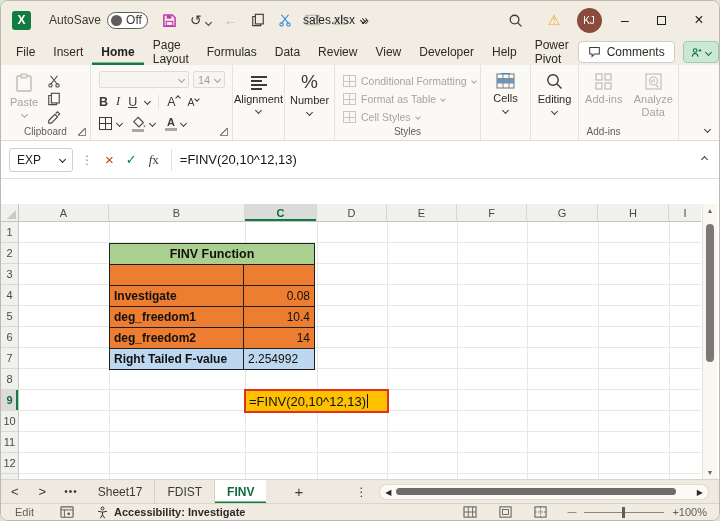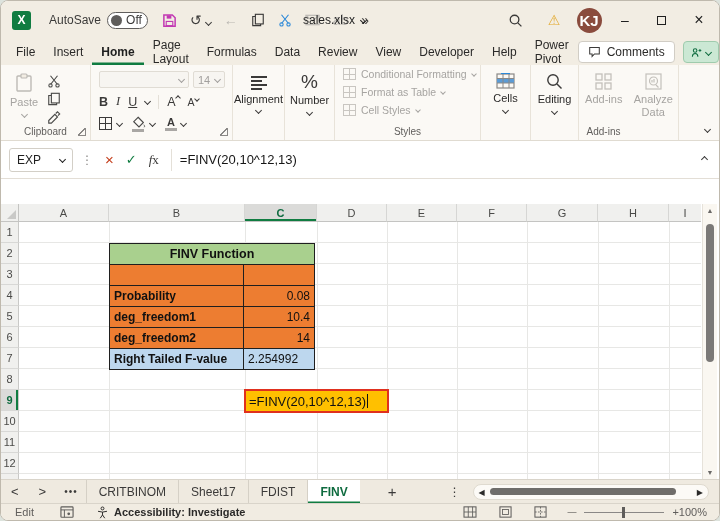--- a/index.html
+++ b/index.html
@@ -17,21 +17,21 @@
   .toggle{width:41px;height:17px;border:1px solid #5f5d5b;border-radius:9px;background:#fff;display:flex;align-items:center;padding:0 3px;gap:4px;}
   .knob{width:11px;height:11px;border-radius:50%;background:#5f5d5b;}
   .toggle span{font-size:12px;color:#3b3a39;}
   .qat{display:flex;align-items:center;gap:13px;margin-left:14px;}
   .qat .ic{font-size:14px;line-height:1;color:#3b3a39;}
   .dim{color:#B9B6B1 !important;}
   .filename{position:absolute;left:302px;top:0;height:38px;display:flex;align-items:center;gap:6px;font-size:12px;color:#1f1f1f;}
   .tb-right{position:absolute;right:0;top:0;height:38px;display:flex;align-items:center;}
   .tb-btn{height:38px;display:flex;align-items:center;justify-content:center;}
   .warn{color:#E3A82B;font-size:14px;}
-  .avatar{width:25px;height:25px;border-radius:50%;background:var(--avatar_brown,#8A4B3D);color:#fff;font-size:15px;font-weight:bold;display:flex;align-items:center;justify-content:center;}
+  .avatar{width:25px;height:25px;border-radius:50%;background:var(--avatar_brown,#8A4B3D);color:#fff;font-size:10px;font-weight:normal;display:flex;align-items:center;justify-content:center;}
   .winctl{width:36px;font-size:14px;color:#1f1f1f;cursor:default;}
   .maxbox{width:9px;height:9px;border:1px solid #1f1f1f;display:inline-block;}
   
   .chev-d{display:inline-block;width:5px;height:5px;border-right:1.3px solid currentColor;border-bottom:1.3px solid currentColor;transform:rotate(45deg);}
   .chev-u{display:inline-block;width:5px;height:5px;border-right:1.3px solid currentColor;border-bottom:1.3px solid currentColor;transform:rotate(-135deg);}
   
   .menubar{position:absolute;top:38px;left:0;right:0;height:26px;background:var(--chrome_bg,#F2EDE3);display:flex;align-items:center;font-size:12px;}
   .menu-item{padding:0 9px;height:26px;display:flex;align-items:center;color:#2b2a29;}
   .menu-item.first{margin-left:6px;}
   .menu-item.active{font-weight:bold;color:#1f1f1f;box-shadow:inset 0 -2.5px 0 var(--excel_green,#107C41);}
@@ -52,21 +52,21 @@
   .paste-col{width:46px;}
   .clip-col{display:flex;flex-direction:column;gap:4px;padding-top:9px;}
   
   .g-font{width:142px;padding:6px 6px 0 8px;}
   .combo{height:17px;border:1px solid #E0DCD4;background:#F7F5F1;border-radius:2px;display:flex;align-items:center;justify-content:space-between;padding:0 4px;color:#A19F9D;font-size:11px;}
   .fontrow{display:flex;align-items:center;gap:8px;margin-top:5px;height:17px;}
   .fbtn{font-size:12.5px;color:#3b3a39;}
   .fsep{width:1px;height:14px;background:#E4E0D8;}
   .colorbar{display:block;width:12px;height:3px;background:#A9A7A4;margin-top:0px;}
   
-  .g-styles{width:146px;padding:0 4px 0 8px;}
+  .g-styles{width:146px;padding:7px 4px 0 8px;}
   .stylerow{display:flex;align-items:center;gap:5px;height:18px;font-size:10.5px;color:#A6A4A1;white-space:nowrap;}
   .sticon{width:13px;height:12px;border:1px solid #C9C6C1;background:
     linear-gradient(#C9C6C1,#C9C6C1) 0 50%/100% 1px no-repeat,
     linear-gradient(#C9C6C1,#C9C6C1) 50% 0/1px 100% no-repeat;}
   
   .g-addins{width:100px;display:flex;}
   .ribbon-collapse{position:absolute;right:9px;bottom:8px;color:#3b3a39;}
   
   .bordericon{width:13px;height:13px;border:1.2px solid #3b3a39;background:
     linear-gradient(#3b3a39,#3b3a39) 0 50%/100% 1px no-repeat,
@@ -476,21 +476,21 @@
   <table class="xtable">
     <tbody>
         <tr>
       <td class="ttl" colspan="2">FINV Function</td>
     </tr>
     <tr>
       <td class="lab"></td>
       <td class="val"></td>
     </tr>
     <tr>
-      <td class="lab">Probability</td>
+      <td class="lab">Investigate</td>
       <td class="val">0.08</td>
     </tr>
     <tr>
       <td class="lab">deg_freedom1</td>
       <td class="val">10.4</td>
     </tr>
     <tr>
       <td class="lab">deg_freedom2</td>
       <td class="val">14</td>
     </tr>
@@ -509,21 +509,20 @@
   <div class="vscroll">
     <span class="arr" style="top:3px">▲</span>
     <span class="vthumb"></span>
     <span class="arr" style="bottom:3px">▼</span>
   </div>
 
   <div class="tabbar">
     <span class="tabnav">&lt;</span>
     <span class="tabnav">&gt;</span>
     <span class="tabdots">•••</span>
-    <div class="stab first">CRITBINOM</div>
     <div class="stab">Sheet17</div>
     <div class="stab">FDIST</div>
     <div class="stab active">FINV</div>
     <span class="addsheet">+</span>
     <span class="tabmenu">⋮</span>
     <div class="hscroll">
       <span class="hs-arr" style="left:5px">◀</span>
       <span class="hthumb"></span>
       <span class="hs-arr" style="right:5px">▶</span>
     </div>

